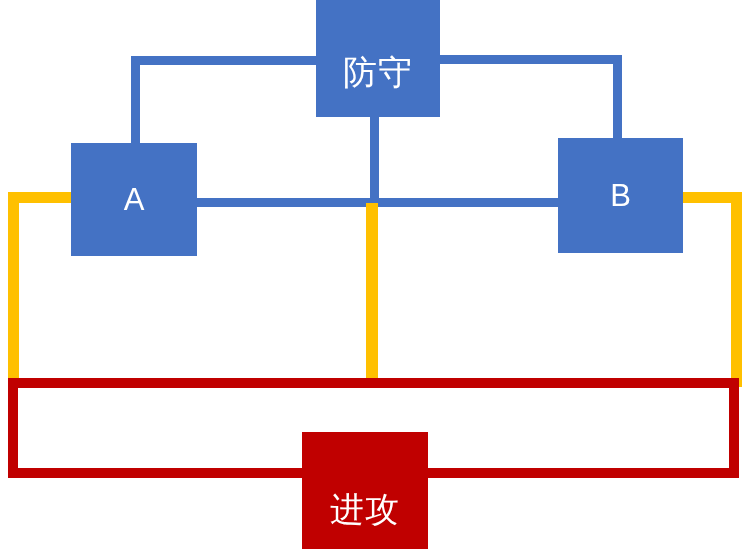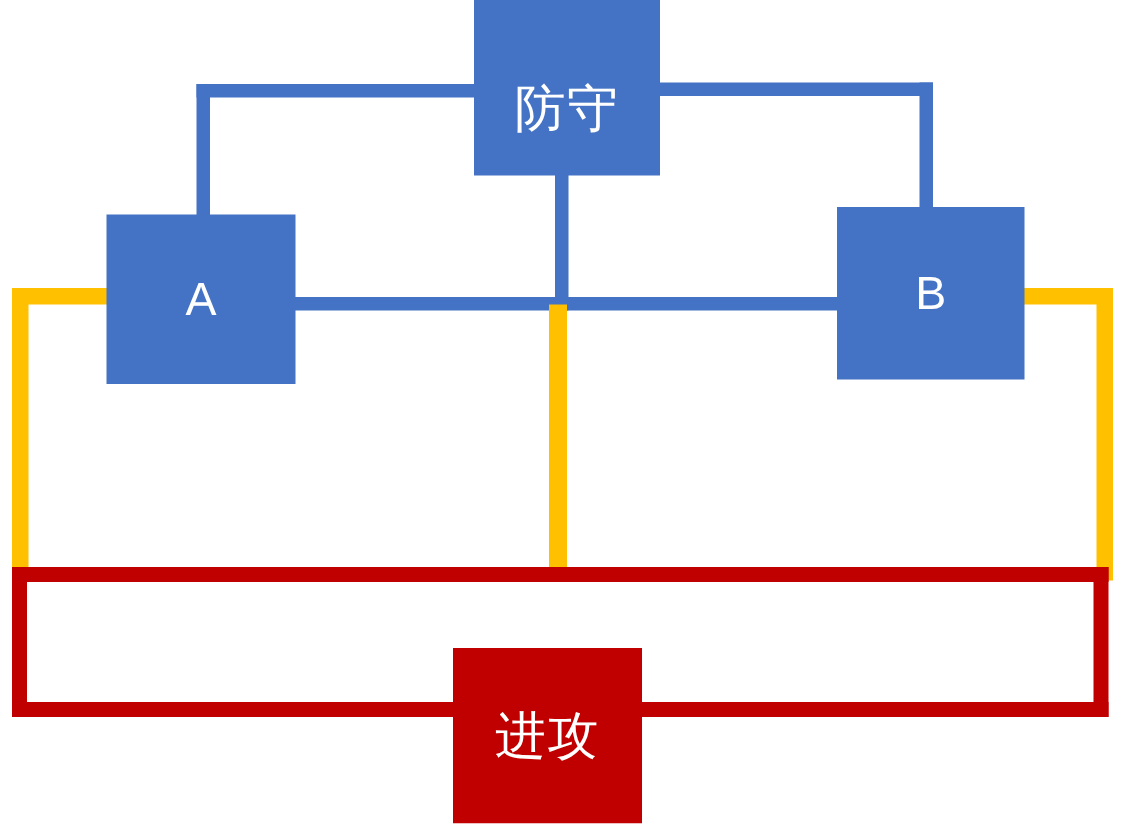--- a/index.html
+++ b/index.html
@@ -61,21 +61,21 @@
     top: 432px;
     width: 126px;
     height: 120px;
     background: #C00000;
     font-size: 34px;
     letter-spacing: 1px;
     align-items: flex-start;
   }
   .node-attack .node-label {
     position: relative;
-    top: 36px;
+    top: 55px;
   }
   .edge {
     position: absolute;
     z-index: 1;
   }
   .edge-blue { background: #4472C4; }
   .edge-gold { background: #FFC000; }
   .edge-red  { background: #C00000; }
 
   

